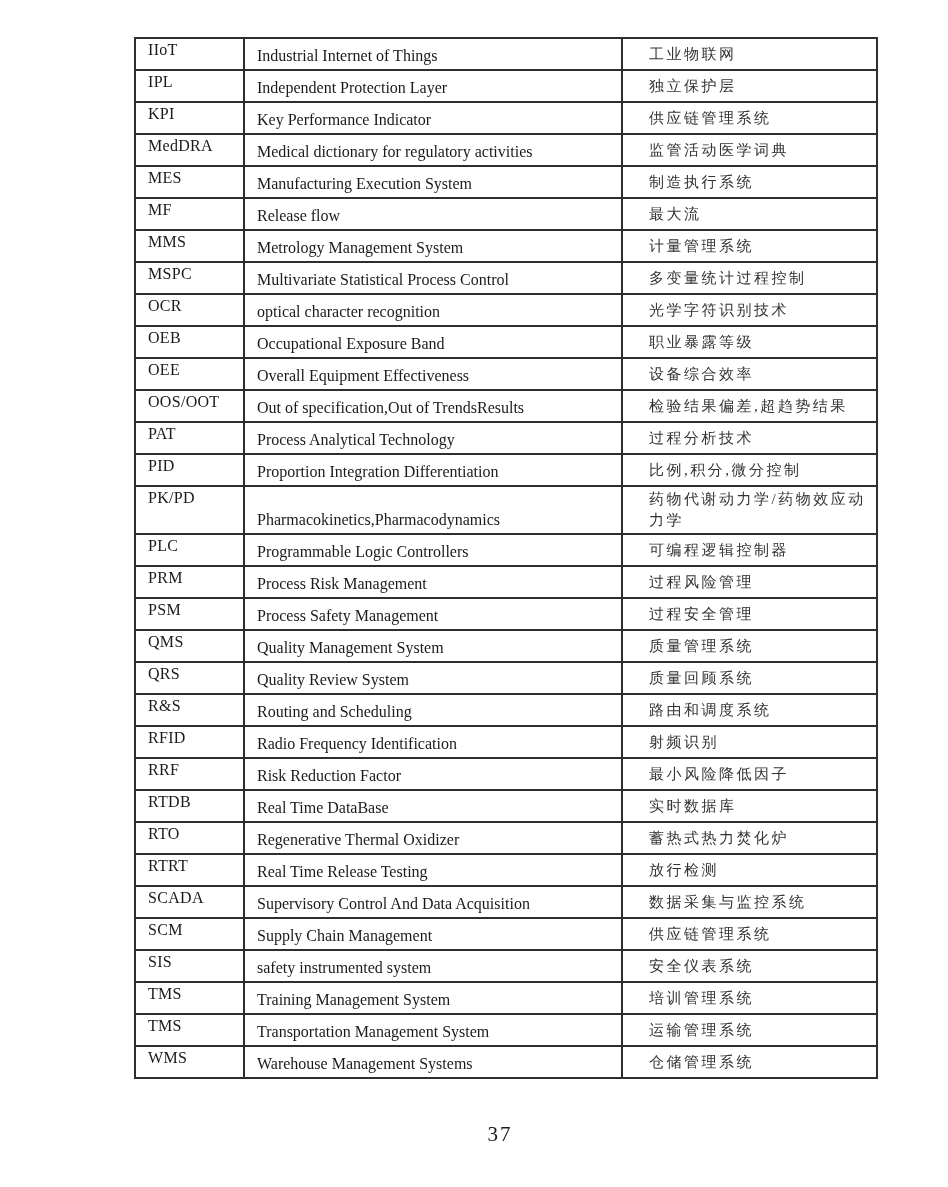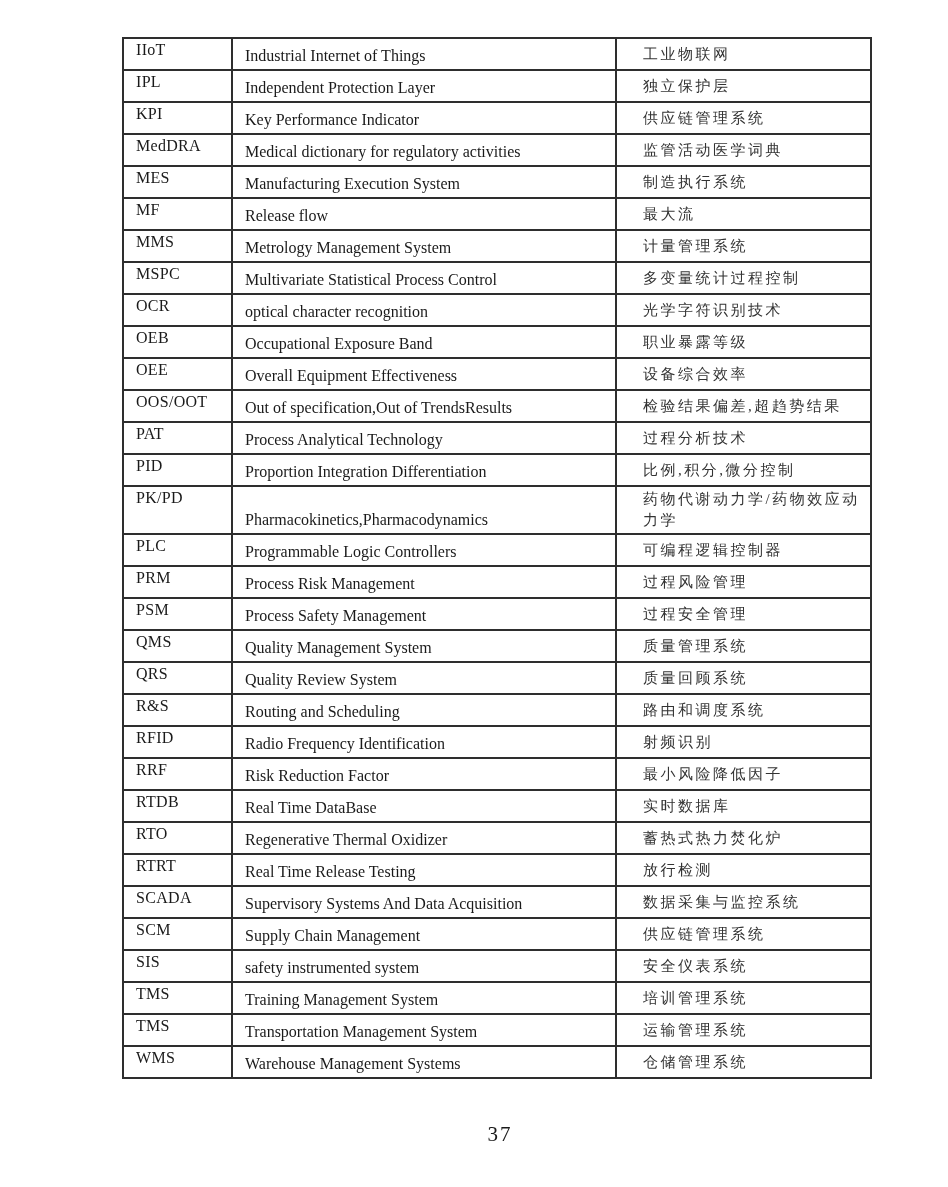--- a/index.html
+++ b/index.html
@@ -11,21 +11,21 @@
     position: relative;
     width: 948px;
     height: 1187px;
     background: #ffffff;
     font-family: "Liberation Serif", "DejaVu Serif", serif;
     color: #1f1f1f;
     overflow: hidden;
   }
   table.abbr-table {
     position: absolute;
-    left: 122px;
+    left: 134px;
     top: 37px;
     width: 698px;
     border-collapse: collapse;
     table-layout: fixed;
   }
   table.abbr-table td {
     border: 2px solid #2e2e2e;
     height: 26px;
     overflow: hidden;
   }
@@ -33,21 +33,21 @@
     width: 93px;
     vertical-align: top;
     padding: 2px 2px 0 12px;
     font-size: 16px;
     color: #1a1a1a;
     letter-spacing: 0.3px;
   }
   td.cell-en {
     width: 350px;
     vertical-align: bottom;
-    padding: 0 20px 4px 12px;
+    padding: 0 14px 4px 12px;
     font-size: 16px;
     color: #1a1a1a;
     border-radius: 7px;
   }
   td.cell-zh {
     width: 223px;
     vertical-align: middle;
     padding: 2px 4px 2px 26px;
     font-size: 15px;
     letter-spacing: 2.5px;
@@ -197,21 +197,21 @@
           <td class="cell-en">Regenerative Thermal Oxidizer</td>
           <td class="cell-zh">蓄热式热力焚化炉</td>
         </tr>
         <tr>
           <td class="cell-abbr">RTRT</td>
           <td class="cell-en">Real Time Release Testing</td>
           <td class="cell-zh">放行检测</td>
         </tr>
         <tr>
           <td class="cell-abbr">SCADA</td>
-          <td class="cell-en">Supervisory Systems And Data Acquisition</td>
+          <td class="cell-en">Supervisory Control And Data Acquisition</td>
           <td class="cell-zh">数据采集与监控系统</td>
         </tr>
         <tr>
           <td class="cell-abbr">SCM</td>
           <td class="cell-en">Supply Chain Management</td>
           <td class="cell-zh">供应链管理系统</td>
         </tr>
         <tr>
           <td class="cell-abbr">SIS</td>
           <td class="cell-en">safety instrumented system</td>

